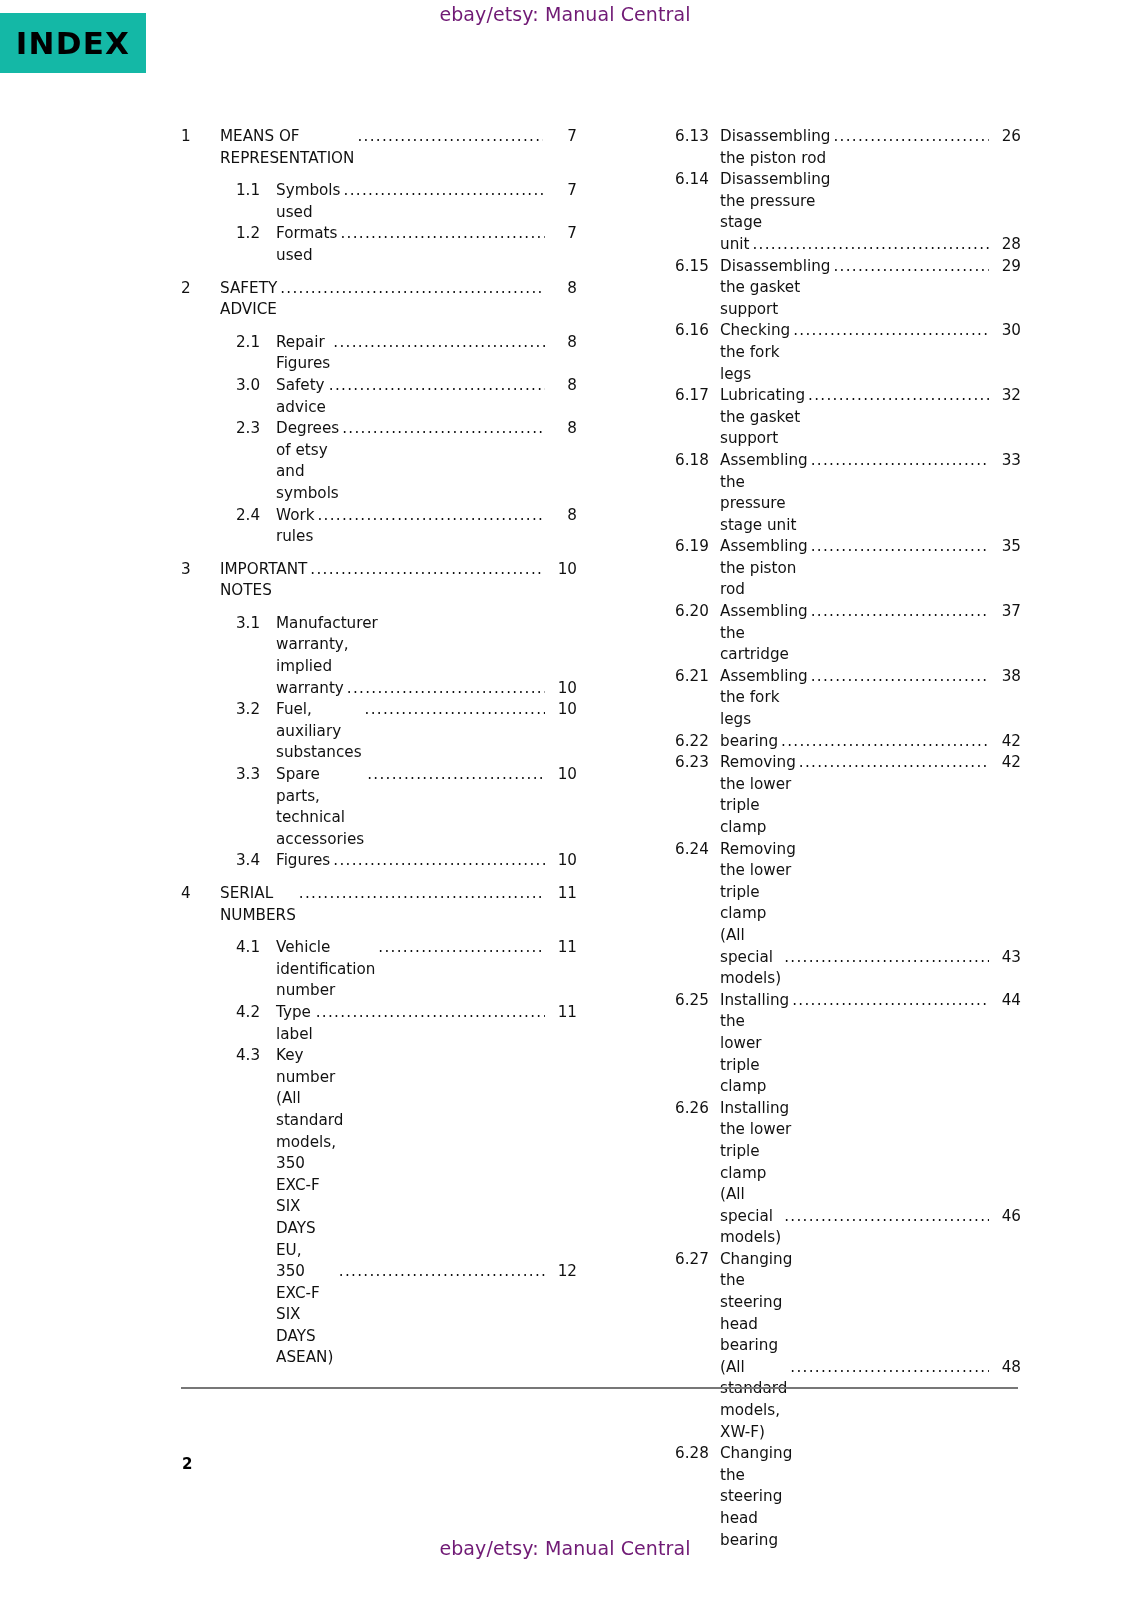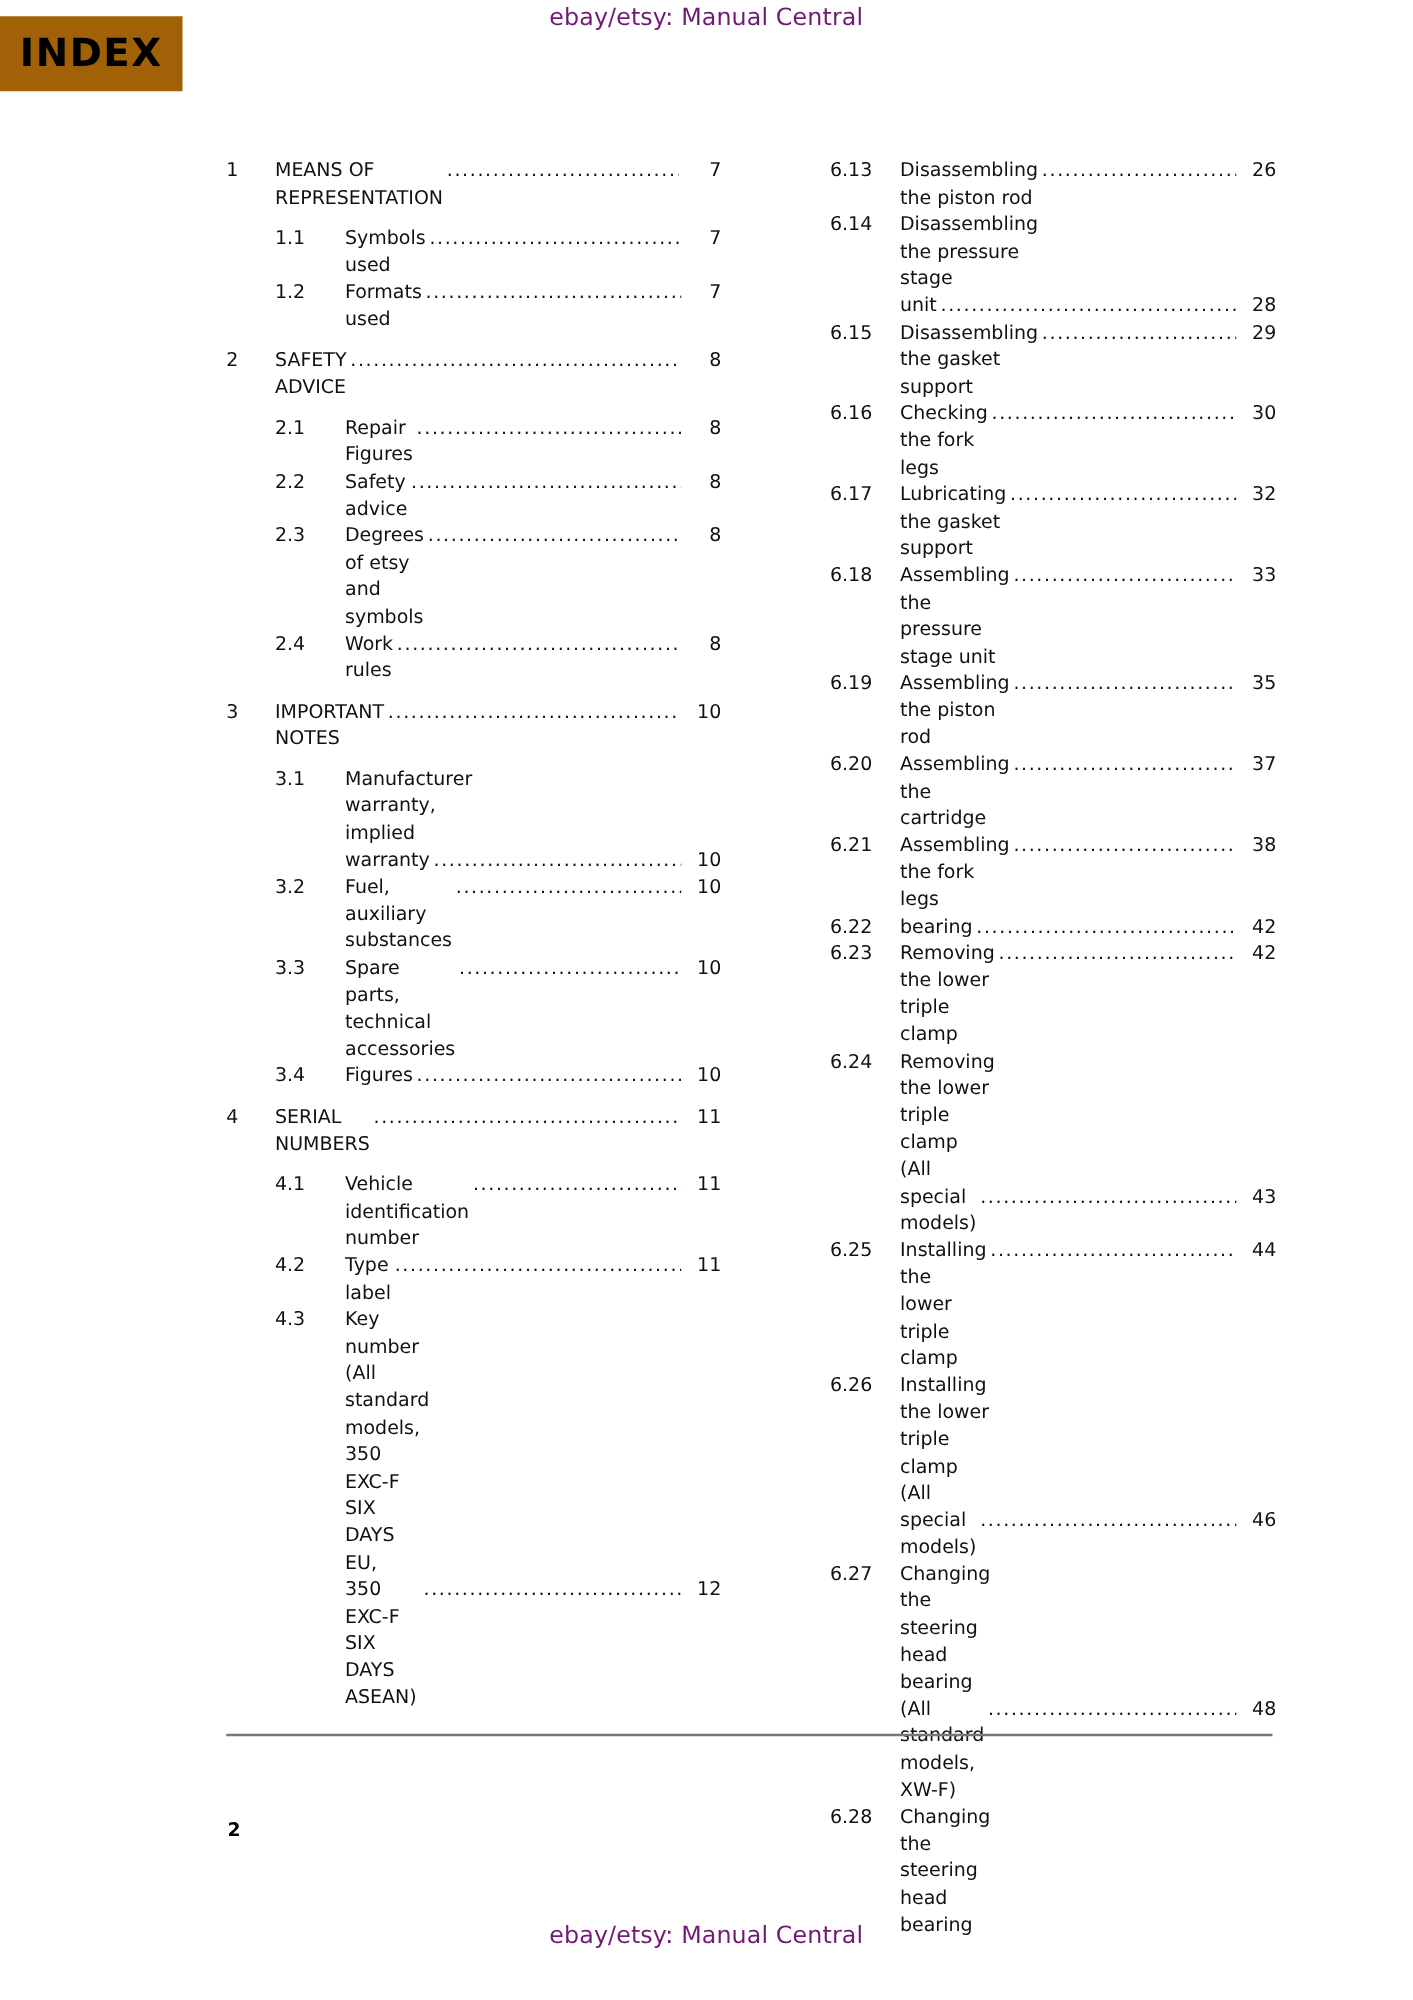--- a/index.html
+++ b/index.html
@@ -28,21 +28,21 @@
   .watermark-top { top: 3px; }
   .watermark-bottom { top: 1537px; }
 
   
   .index-tab {
     position: absolute;
     left: 0;
     top: 13px;
     width: 146px;
     height: 60px;
-    background: #a16207;
+    background: #14b8a6;
     display: flex;
     align-items: center;
     justify-content: center;
   }
   .index-tab-label {
     font-family: "DejaVu Sans", "Liberation Sans", sans-serif;
     font-size: 31px;
     font-weight: bold;
     letter-spacing: 1.2px;
     color: #000;
@@ -73,21 +73,21 @@
   }
   .toc-entry.level1.first { margin-top: 0; }
   .toc-entry.level2 { margin-top: 0px; }
 
   .num {
     flex: 0 0 auto;
     text-align: left;
     white-space: nowrap;
   }
   .level1 .num { width: 39px; }
-  .level2 .num { width: 56px; margin-left: 39px; }
+  .level2 .num { width: 56px; margin-left: 39px; text-align: center; }
 
   .title-wrap {
     flex: 1 1 auto;
     min-width: 0;
     position: relative;
   }
   .title-line {
     display: flex;
     align-items: baseline;
     width: 100%;
@@ -188,21 +188,21 @@
         <div class="num">2.1</div>
         <div class="title-wrap">
           <div class="title-line">
             <span class="title-text">Repair Figures</span>
             <span class="leader">........................................................................................................................</span>
             <span class="page">8</span>
           </div>
         </div>
       </div>
       <div class="toc-entry level2">
-        <div class="num">2.2</div>
+        <div class="num">3.0</div>
         <div class="title-wrap">
           <div class="title-line">
             <span class="title-text">Safety advice</span>
             <span class="leader">........................................................................................................................</span>
             <span class="page">8</span>
           </div>
         </div>
       </div>
       <div class="toc-entry level2">
         <div class="num">2.3</div>

